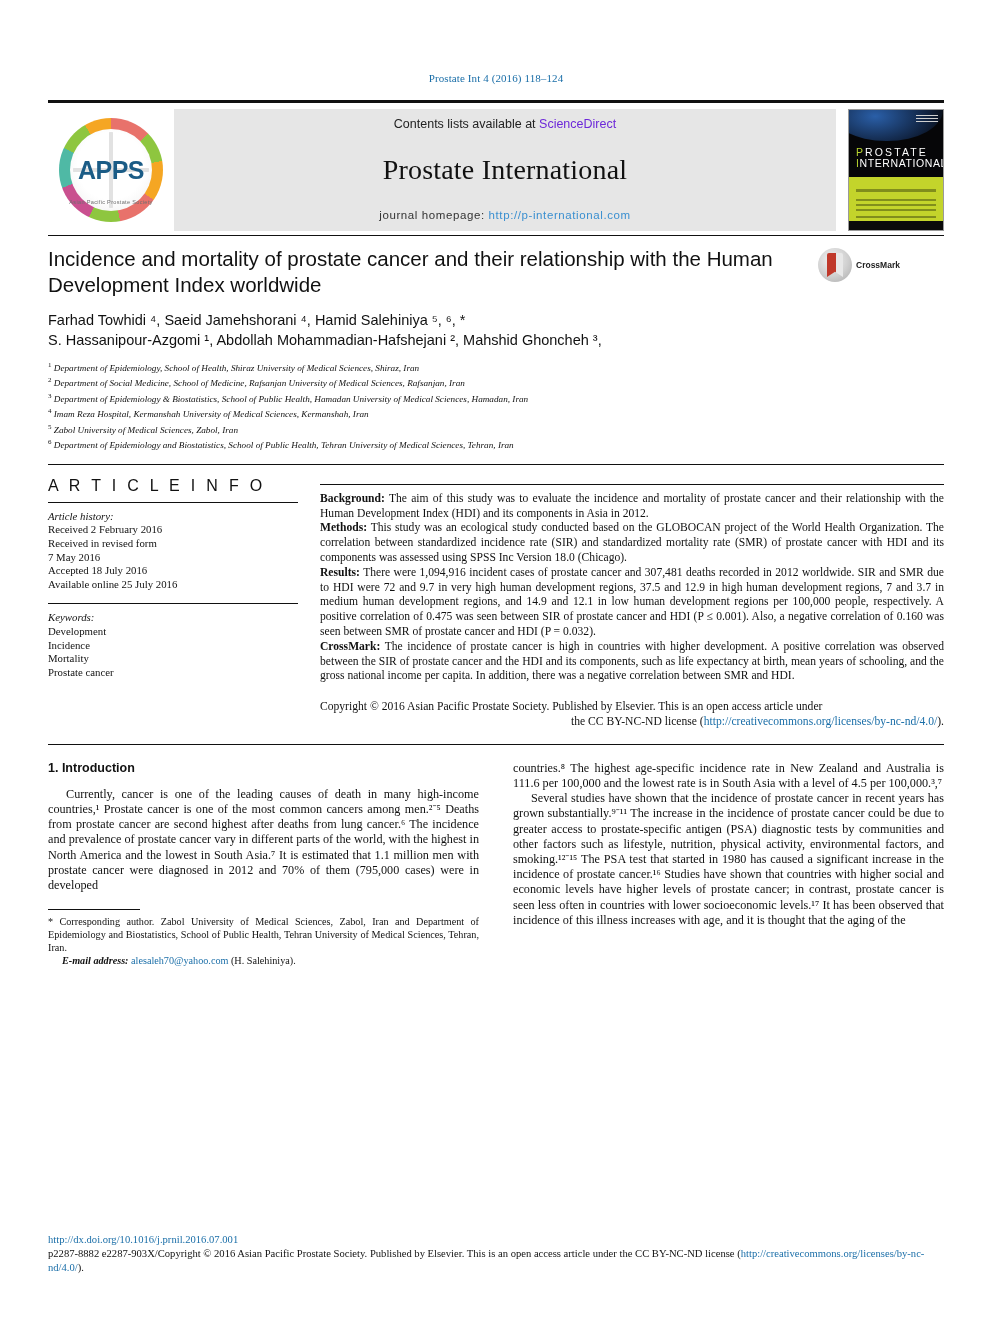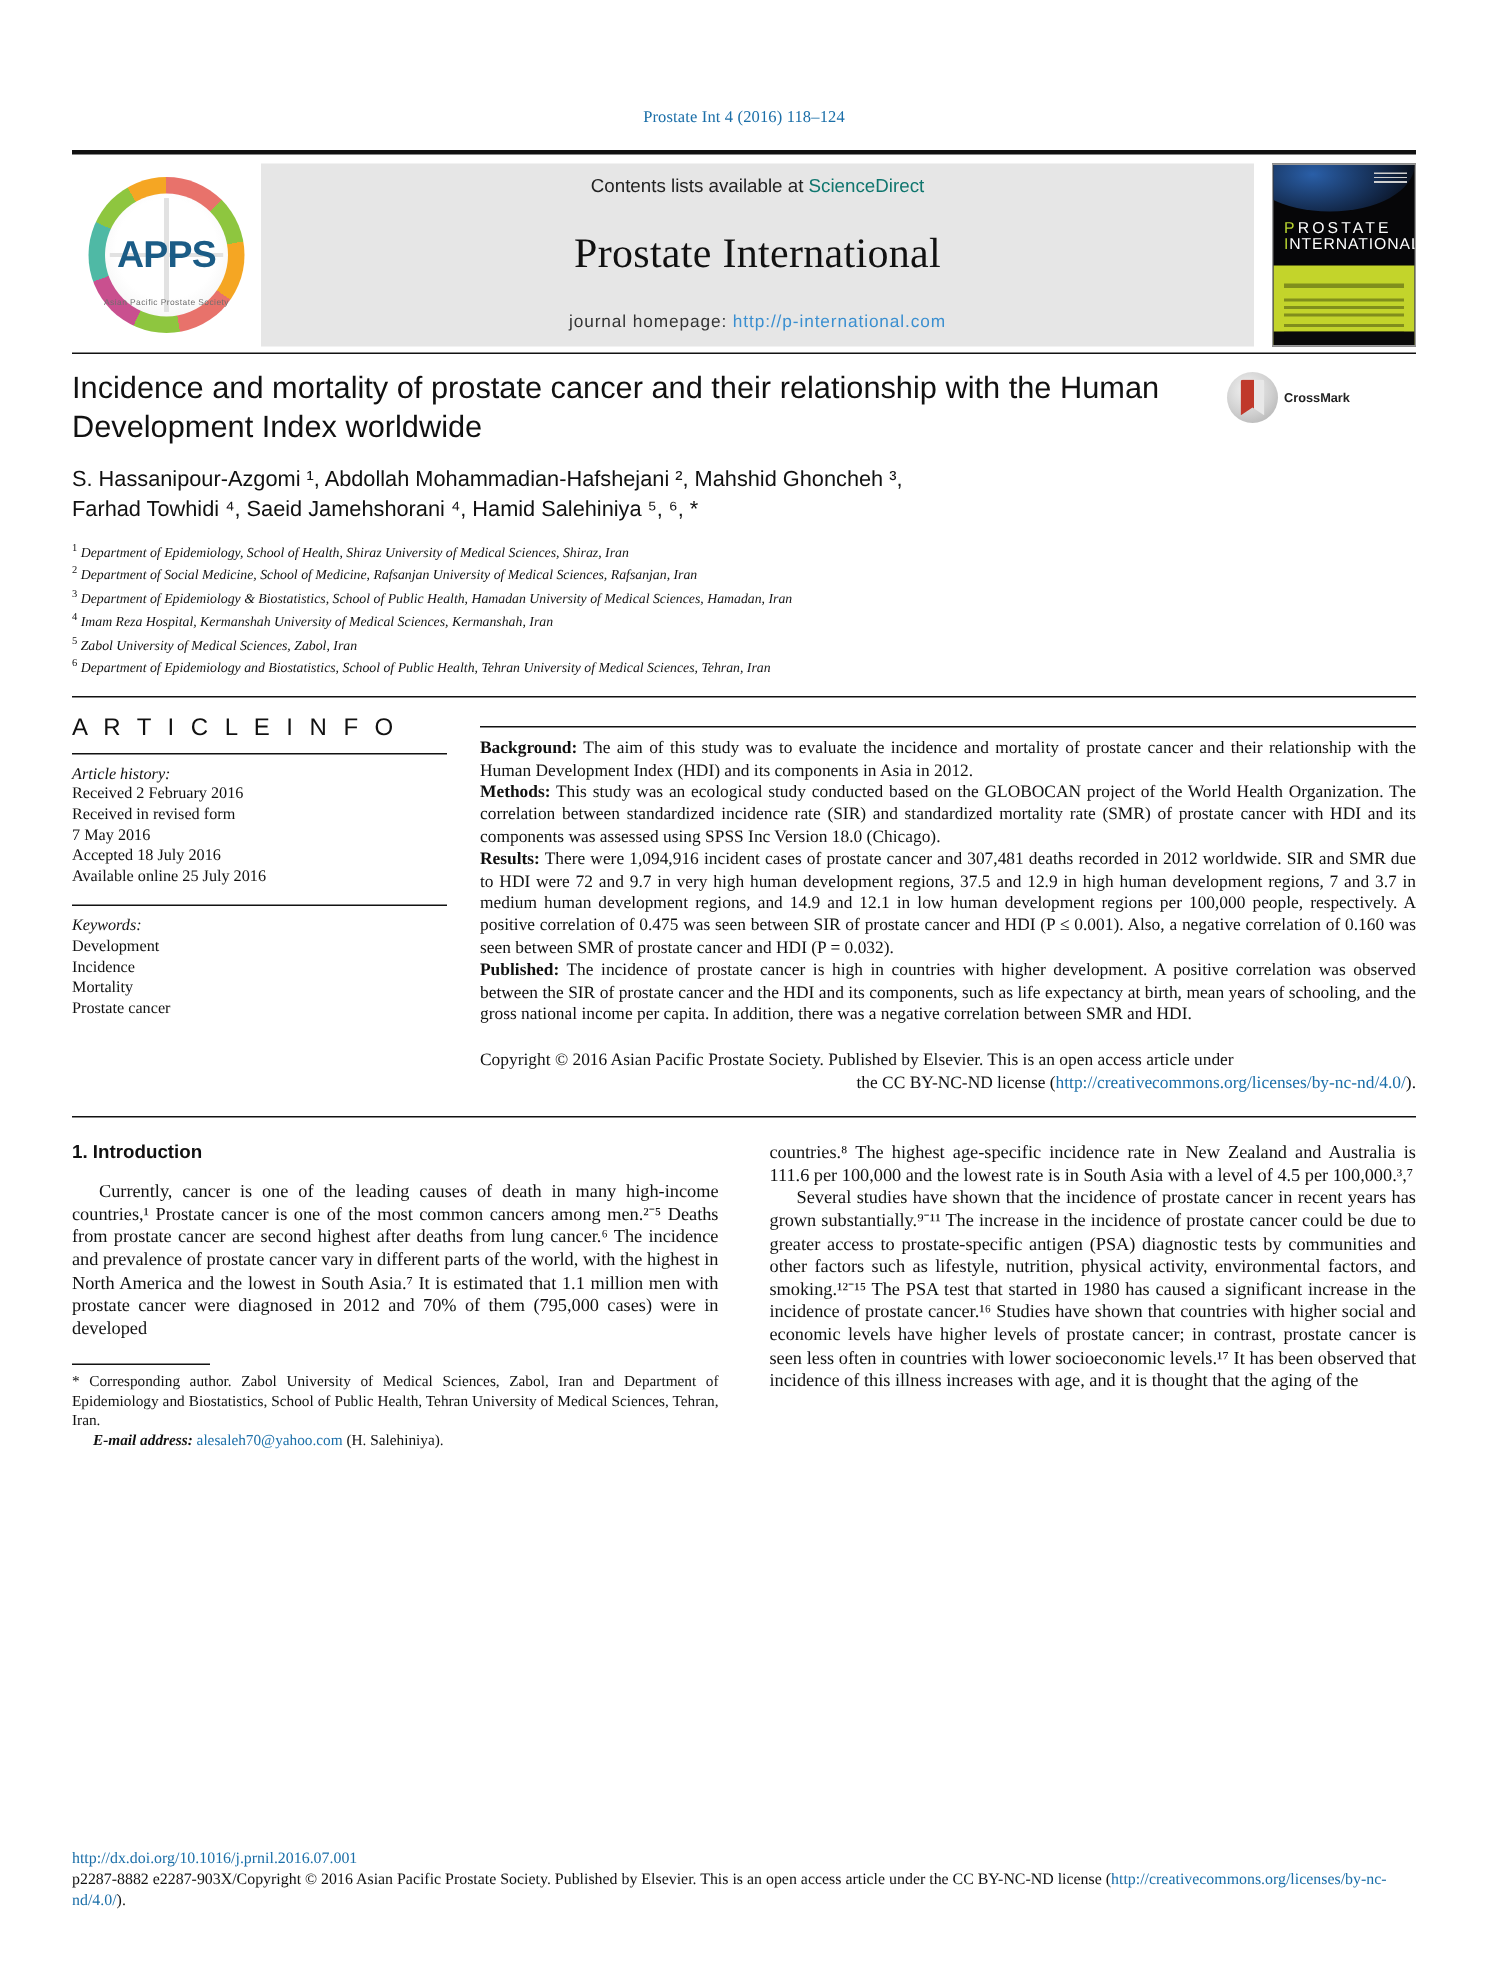--- a/index.html
+++ b/index.html
@@ -22,21 +22,21 @@
     font-family:"Liberation Serif", serif;
   }
 
   
   .rule-top{border-top:3px solid #111;margin-top:16px;}
   .masthead{display:flex;align-items:stretch;height:122px;margin-top:6px;}
   .logo-cell{width:126px;display:flex;align-items:center;justify-content:center;flex:0 0 126px;}
   .band{flex:1 1 auto;background:#e6e6e6;display:flex;flex-direction:column;
         align-items:center;justify-content:space-between;padding:8px 0 10px;}
   .band .contents{font-family:"Liberation Sans",sans-serif;font-size:12.5px;color:#222;}
-  .band .contents .sd{color:#0f766e;}
+  .band .contents .sd{color:#6d28d9;}
   .band .jtitle{font-family:"Liberation Serif",serif;font-size:28px;color:#111;letter-spacing:.2px;}
   .band .home{font-family:"Liberation Sans",sans-serif;font-size:11.5px;color:#333;letter-spacing:.6px;}
   .band .home .lnk{color:#3a8fd0;}
   .cover-cell{width:108px;flex:0 0 108px;display:flex;align-items:center;justify-content:flex-end;}
 
   
   .apps{width:104px;height:104px;border-radius:50%;position:relative;
         background:conic-gradient(#e8726b 0deg 45deg,#8ec63f 45deg 80deg,#f5a623 80deg 125deg,
                    #e8726b 125deg 170deg,#8ec63f 170deg 205deg,#c9508f 205deg 250deg,
                    #4fb9a5 250deg 295deg,#8ec63f 295deg 330deg,#f5a623 330deg 360deg);}
@@ -182,22 +182,22 @@
 
   <div class="titlerow">
     <h1 class="title">Incidence and mortality of prostate cancer and their relationship with the Human Development Index worldwide</h1>
     <div class="crossmark">
       <span class="cm-badge"></span>
       <span class="cm-label">CrossMark</span>
     </div>
   </div>
 
   <div class="authors">
+    <div>Farhad Towhidi ⁴, Saeid Jamehshorani ⁴, Hamid Salehiniya ⁵, ⁶, *</div>
     <div>S. Hassanipour-Azgomi ¹, Abdollah Mohammadian-Hafshejani ², Mahshid Ghoncheh ³,</div>
-    <div>Farhad Towhidi ⁴, Saeid Jamehshorani ⁴, Hamid Salehiniya ⁵, ⁶, *</div>
   </div>
 
   <div class="affils">
     <div><sup>1</sup> <span>Department of Epidemiology, School of Health, Shiraz University of Medical Sciences, Shiraz, Iran</span></div>
     <div><sup>2</sup> <span>Department of Social Medicine, School of Medicine, Rafsanjan University of Medical Sciences, Rafsanjan, Iran</span></div>
     <div><sup>3</sup> <span>Department of Epidemiology &amp; Biostatistics, School of Public Health, Hamadan University of Medical Sciences, Hamadan, Iran</span></div>
     <div><sup>4</sup> <span>Imam Reza Hospital, Kermanshah University of Medical Sciences, Kermanshah, Iran</span></div>
     <div><sup>5</sup> <span>Zabol University of Medical Sciences, Zabol, Iran</span></div>
     <div><sup>6</sup> <span>Department of Epidemiology and Biostatistics, School of Public Health, Tehran University of Medical Sciences, Tehran, Iran</span></div>
   </div>
@@ -226,21 +226,21 @@
         <div>Prostate cancer</div>
       </div>
     </div>
 
     <div class="abscol">
       <div class="hr-sec"></div>
       <div class="abstxt">
         <b>Background:</b><span> The aim of this study was to evaluate the incidence and mortality of prostate cancer and their relationship with the Human Development Index (HDI) and its components in Asia in 2012.</span><br>
         <b>Methods:</b><span> This study was an ecological study conducted based on the GLOBOCAN project of the World Health Organization. The correlation between standardized incidence rate (SIR) and standardized mortality rate (SMR) of prostate cancer with HDI and its components was assessed using SPSS Inc Version 18.0 (Chicago).</span><br>
         <b>Results:</b><span> There were 1,094,916 incident cases of prostate cancer and 307,481 deaths recorded in 2012 worldwide. SIR and SMR due to HDI were 72 and 9.7 in very high human development regions, 37.5 and 12.9 in high human development regions, 7 and 3.7 in medium human development regions, and 14.9 and 12.1 in low human development regions per 100,000 people, respectively. A positive correlation of 0.475 was seen between SIR of prostate cancer and HDI (P ≤ 0.001). Also, a negative correlation of 0.160 was seen between SMR of prostate cancer and HDI (P = 0.032).</span><br>
-        <b>Published:</b><span> The incidence of prostate cancer is high in countries with higher development. A positive correlation was observed between the SIR of prostate cancer and the HDI and its components, such as life expectancy at birth, mean years of schooling, and the gross national income per capita. In addition, there was a negative correlation between SMR and HDI.</span>
+        <b>CrossMark:</b><span> The incidence of prostate cancer is high in countries with higher development. A positive correlation was observed between the SIR of prostate cancer and the HDI and its components, such as life expectancy at birth, mean years of schooling, and the gross national income per capita. In addition, there was a negative correlation between SMR and HDI.</span>
         <div class="copy">
           <span>Copyright © 2016 Asian Pacific Prostate Society. Published by Elsevier. This is an open access article under</span>
           <span class="lastline"><span>the CC BY-NC-ND license (</span><span class="lnk">http://creativecommons.org/licenses/by-nc-nd/4.0/</span><span>).</span></span>
         </div>
       </div>
     </div>
 
   </div>
 
   <div class="rule-body"></div>

